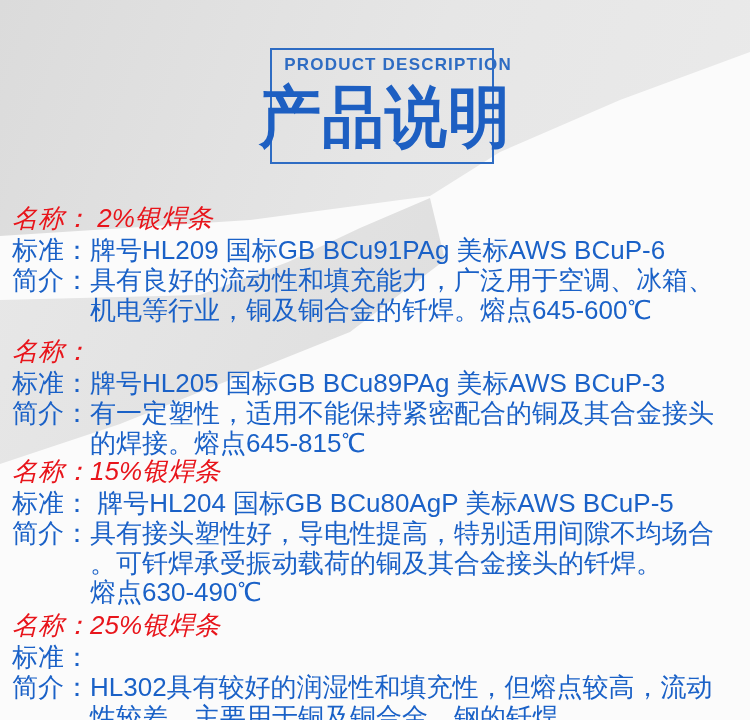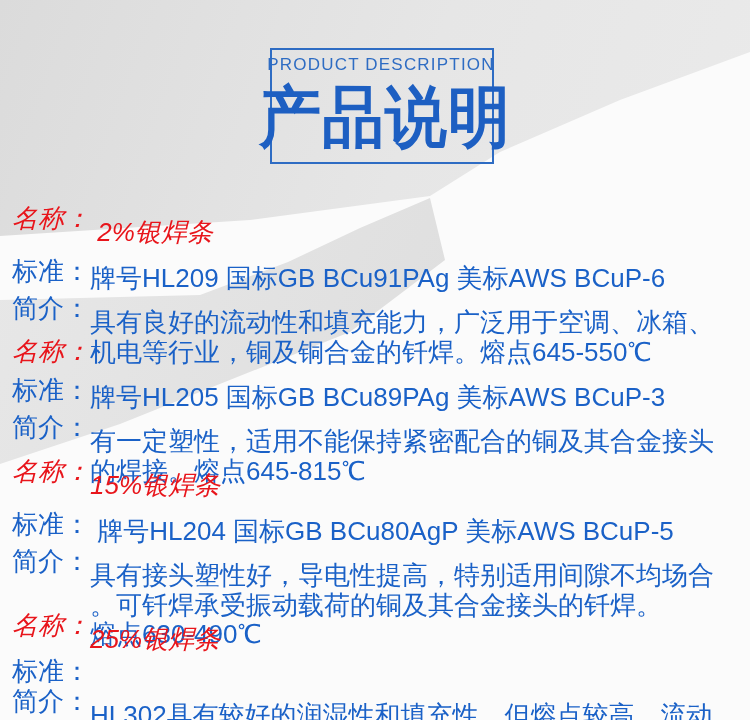--- a/index.html
+++ b/index.html
@@ -21,45 +21,46 @@
     clip-path: polygon(0 300px, 200px 295px, 288px 262px, 360px 228px, 430px 198px, 445px 260px, 350px 332px, 120px 424px, 0 464px);
   }
   
   .header-box {
     position: absolute; left: 270px; top: 48px;
     width: 220px; height: 112px;
     border: 2px solid #2e6cc3;
   }
   .header-en {
     position: absolute; left: 250px; top: 55px; width: 262px;
-    text-align: center;
+    text-align: right;
     font-size: 17px; letter-spacing: 1.2px;
     color: #2e6cc3;
     white-space: nowrap;
+    font-weight: bold;
   }
   .header-zh {
     position: absolute; left: 385px; top: 72px;
     transform: translateX(-50%) scaleY(1.08);
     transform-origin: top center;
     font-size: 62px; font-weight: bold; letter-spacing: 1px;
     color: #1d5fc2;
     white-space: nowrap;
   }
   
   .section { position: absolute; left: 12px; width: 736px; }
   .sec-1 { top: 203px; }
   .sec-2 { top: 336px; }
   .sec-3 { top: 456px; }
   .sec-4 { top: 610px; }
   .row { display: flex; align-items: flex-start; }
   .name-row  { line-height: 31px; margin-bottom: 1px; font-style: italic; }
   .std-row   { line-height: 31px; align-items: center; }
   .intro-row { line-height: 29.5px; }
   .label { flex: 0 0 78px; white-space: pre; }
-  .value { white-space: pre; margin-top: 14px; }
+  .value { white-space: pre; }
   .section, .row { font-size: 26px; }
   .red  { color: #e8151b; }
   .blue { color: #1a61c7; }
 </style>
 </head>
 <body>
 
 <div class="bg-layer bg-top"></div>
 <div class="bg-layer bg-band"></div>
 
@@ -72,21 +73,21 @@
     <span class="label red">名称：</span>
     <span class="value red"> 2%银焊条</span>
   </div>
   <div class="row std-row">
     <span class="label blue">标准：</span>
     <span class="value blue">牌号HL209 国标GB BCu91PAg 美标AWS BCuP-6</span>
   </div>
   <div class="row intro-row">
     <span class="label blue">简介：</span>
     <span class="value blue">具有良好的流动性和填充能力，广泛用于空调、冰箱、
-机电等行业，铜及铜合金的钎焊。熔点645-550℃</span>
+机电等行业，铜及铜合金的钎焊。熔点645-600℃</span>
   </div>
 </div>
 
 <div class="section sec-2">
   <div class="row name-row">
     <span class="label red">名称：</span>
   </div>
   <div class="row std-row">
     <span class="label blue">标准：</span>
     <span class="value blue">牌号HL205 国标GB BCu89PAg 美标AWS BCuP-3</span>

